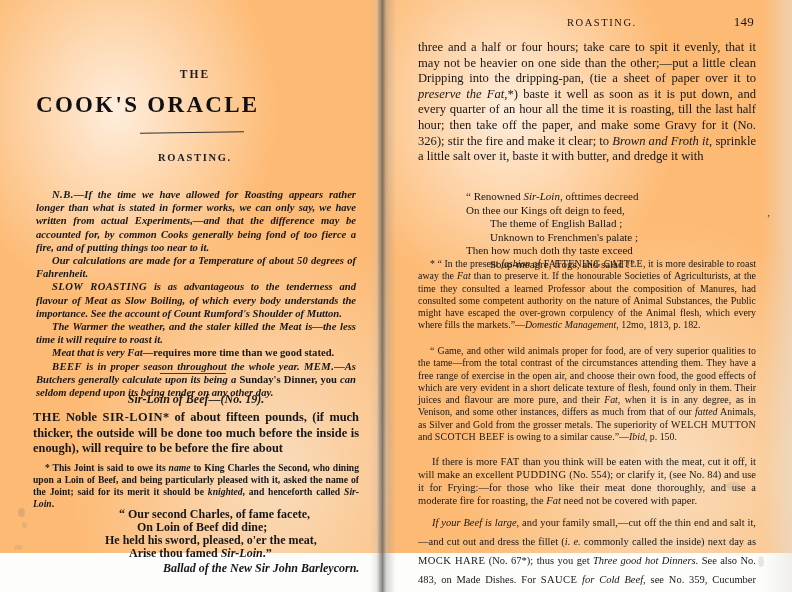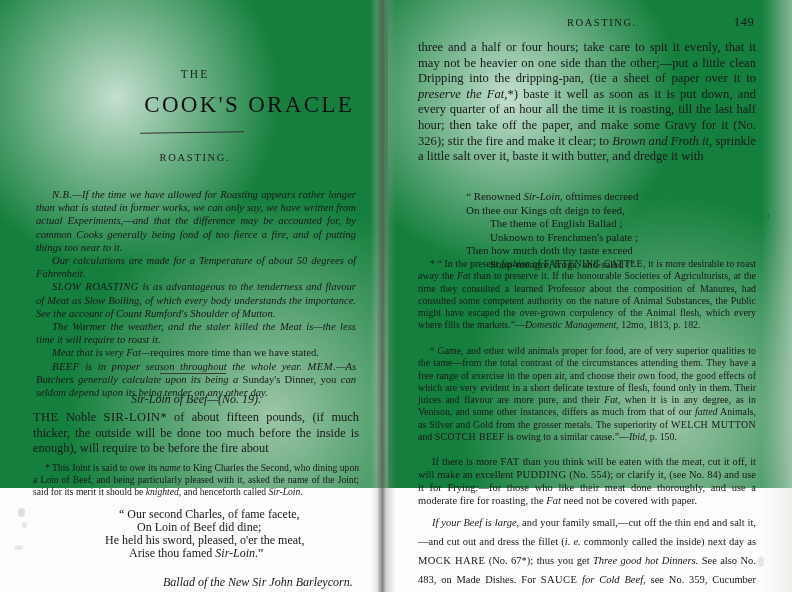--- a/index.html
+++ b/index.html
@@ -20,22 +20,23 @@
     position: relative;
     width: 792px;
     height: 592px;
     background: #fdfdfc;
   }
 
   
   .page {
     position: absolute;
     top: 0;
-    height: 488px;
-    background: #15803d;
+    height: 553px;
+    background: #fdba74;
+    font-weight: bold;
   }
   #page-left  { left: 0;    width: 388px; }
   #page-right { left: 388px; width: 404px; }
 
   .paper-tone {
     position: absolute;
     inset: 0;
     pointer-events: none;
     background:
       radial-gradient(ellipse 60% 50% at 30% 20%, rgba(255,255,255,0.75), rgba(253,251,247,0) 70%),
@@ -98,21 +99,21 @@
     text-align: center;
     font-size: 11.5px;
     letter-spacing: 0.18em;
     color: #1d1d20;
   }
   #main-title {
     position: absolute;
     left: 36px;
     top: 92px;
     width: 318px;
-    text-align: right;
+    text-align: left;
     font-size: 23px;
     letter-spacing: 0.10em;
     color: #101013;
   }
   #title-rule {
     position: absolute;
     left: 140px;
     top: 132px;
     width: 104px;
     height: 1px;
@@ -186,21 +187,21 @@
     text-align: left;
   }
   .verse-line { white-space: nowrap; }
   .vl-1 { padding-left: 86px; }
   .vl-2 { padding-left: 104px; }
   .vl-3 { padding-left: 72px; }
   .vl-4 { padding-left: 96px; }
   #ballad-attrib {
     padding-left: 130px;
     font-style: italic;
-    margin-top: 16px;
+    margin-top: 2px;
     white-space: nowrap;
   }
 
   
   #right-header {
     position: absolute;
     left: 418px;
     top: 14px;
     width: 336px;
     display: flex;
@@ -304,21 +305,21 @@
 
     <div id="title-rule"></div>
 
     <div id="section-heading">ROASTING.</div>
 
     <div class="text-block" id="notes-block">
       <p><span class="sc">N.B.</span>—If the time we have allowed for Roasting appears rather longer than what is stated in former works, we can only say, we have written from actual Experiments,—and that the difference may be accounted for, by common Cooks generally being fond of too fierce a fire, and of putting things too near to it.</p>
       <p>Our calculations are made for a Temperature of about 50 degrees of Fahrenheit.</p>
       <p><span class="sc">SLOW ROASTING</span> is as advantageous to the tenderness and flavour of Meat as Slow Boiling, of which every body understands the importance.  See the account of Count Rumford's Shoulder of Mutton.</p>
       <p>The Warmer the weather, and the staler killed the Meat is—the less time it will require to roast it.</p>
-      <p>Meat that is very <span class="it">Fat</span>—<span class="roman">requires more time than we have stated.</span></p>
+      <p>Meat that is very <span class="it">Fat</span>—<span class="roman">requires more time than we good stated.</span></p>
       <p><span class="sc">BEEF</span> is in proper season throughout the whole year.  <span class="sc">MEM.</span>—As Butchers generally calculate upon its being a <span class="roman">Sunday's Dinner, you</span> can seldom depend upon its being tender on any other day.</p>
     </div>
 
     <div id="notes-rule"></div>
 
     <div id="recipe-heading">Sir-Loin of Beef—(No. 19).</div>
 
     <div class="text-block" id="left-footnote">
       <p>* This Joint is said to owe its <span class="it">name</span> to King Charles the Second, who dining upon a Loin of Beef, and being particularly pleased with it, asked the name of the Joint; said for its merit it should be <span class="it">knighted</span>, and henceforth called <span class="it">Sir-Loin</span>.</p>
     </div>

